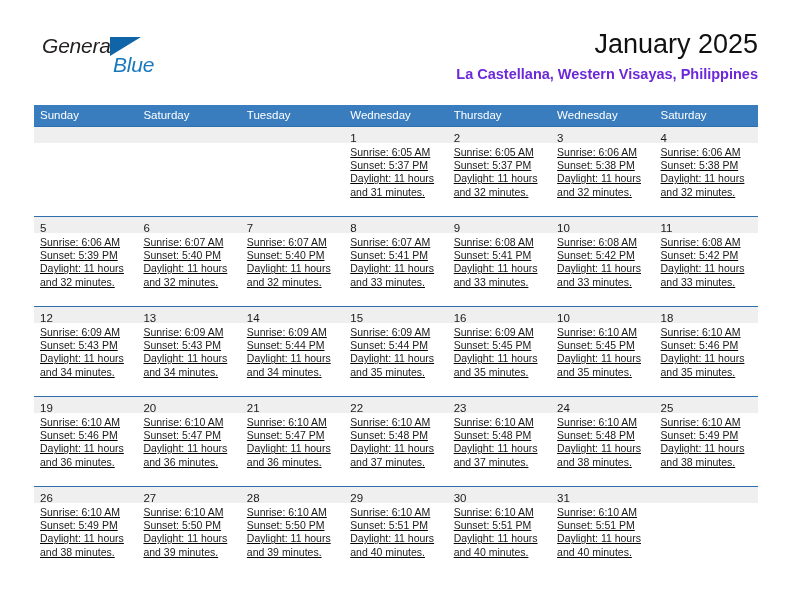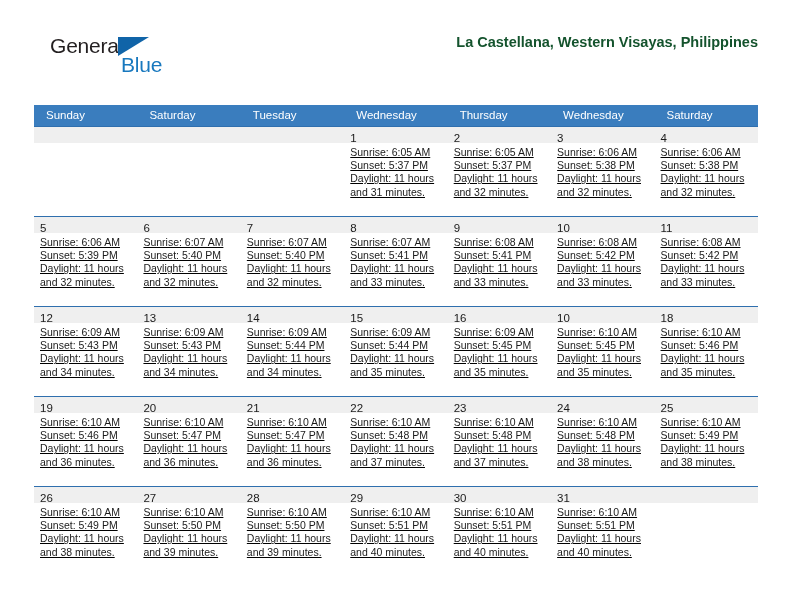--- a/index.html
+++ b/index.html
@@ -24,24 +24,25 @@
   
   .header {
     position: absolute;
     left: 34px;
     top: 28px;
     right: 34px;
     height: 70px;
   }
   .brand {
     position: absolute;
-    left: 16px;
+    left: 8px;
     top: 6px;
     width: 120px;
     height: 48px;
+    font-style: italic;
   }
   .brand-general {
     position: absolute;
     left: 0;
     top: 0;
     font-size: 21px;
     letter-spacing: -0.2px;
     color: #231f20;
     font-family: "Liberation Sans", sans-serif;
   }
@@ -74,21 +75,21 @@
   .month-title {
     font-size: 27px;
     font-weight: normal;
     color: #111111;
     line-height: 32px;
     white-space: nowrap;
   }
   .location-title {
     font-size: 14.5px;
     font-weight: bold;
-    color: #14532d;
+    color: #6d28d9;
     line-height: 20px;
     margin-top: 4px;
     white-space: nowrap;
   }
 
   
   .calendar {
     position: absolute;
     left: 34px;
     top: 105px;
@@ -97,21 +98,21 @@
     table-layout: fixed;
   }
   .calendar col { width: 103.43px; }
 
   .dow-row th {
     background: #3a7dbe;
     color: #ffffff;
     font-size: 11.5px;
     font-weight: normal;
     text-align: left;
-    padding: 4px 0 5px 12px;
+    padding: 4px 0 5px 6px;
     border: none;
     height: 11px;
   }
 
   .week-row td {
     vertical-align: top;
     padding: 0;
     border: none;
     border-top: 1.6px solid #2f6fae;
     height: 89px;
@@ -154,20 +155,21 @@
 
   <div class="header">
 
     <div class="brand">
       <span class="brand-general">General</span>
       <span class="brand-triangle"></span>
       <span class="brand-blue">Blue</span>
     </div>
 
     <div class="title-block">
+      <div class="month-title">January 2025</div>
       <div class="location-title">La Castellana, Western Visayas, Philippines</div>
     </div>
 
   </div>
 
   <table class="calendar">
     <colgroup>
       <col>
         <col>
         <col>

